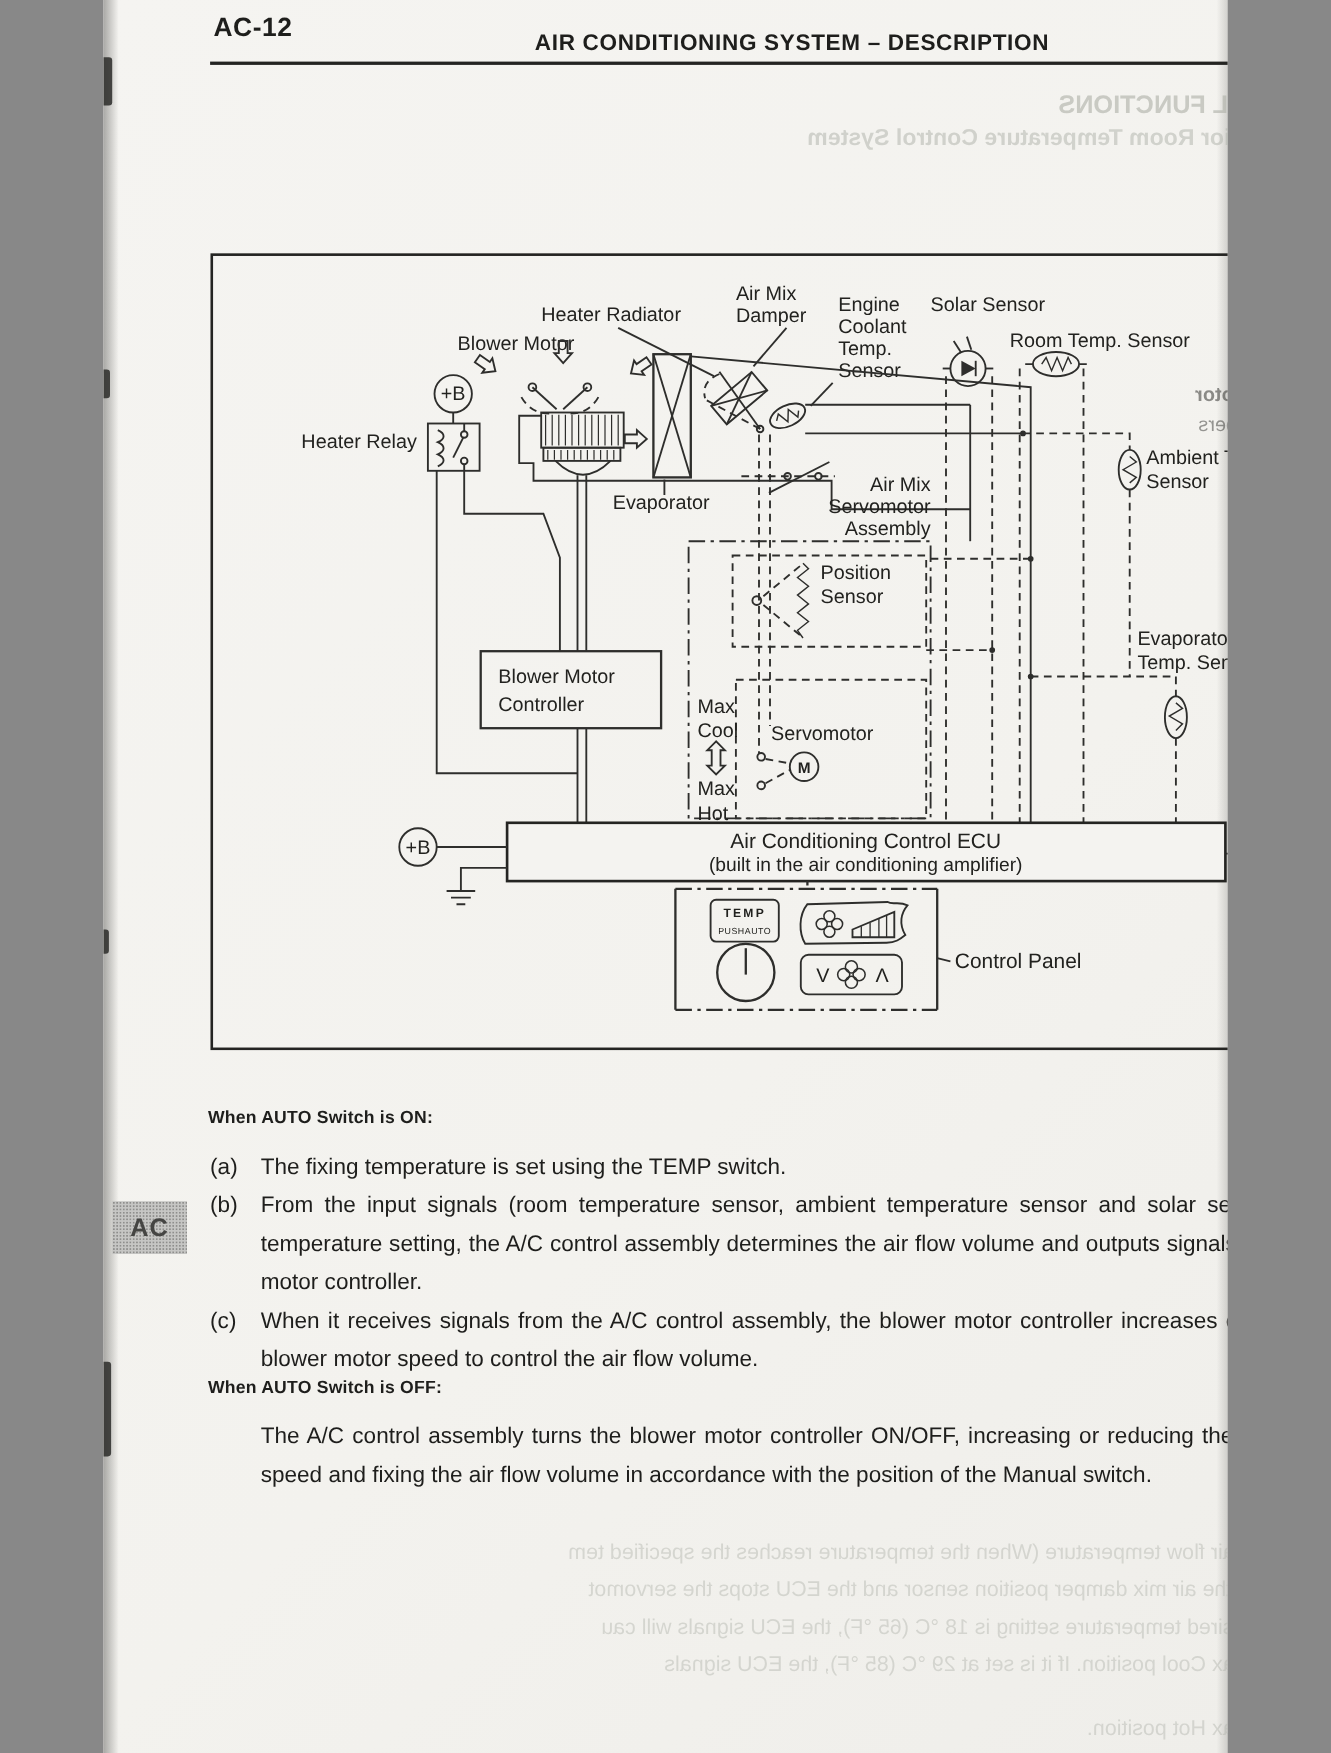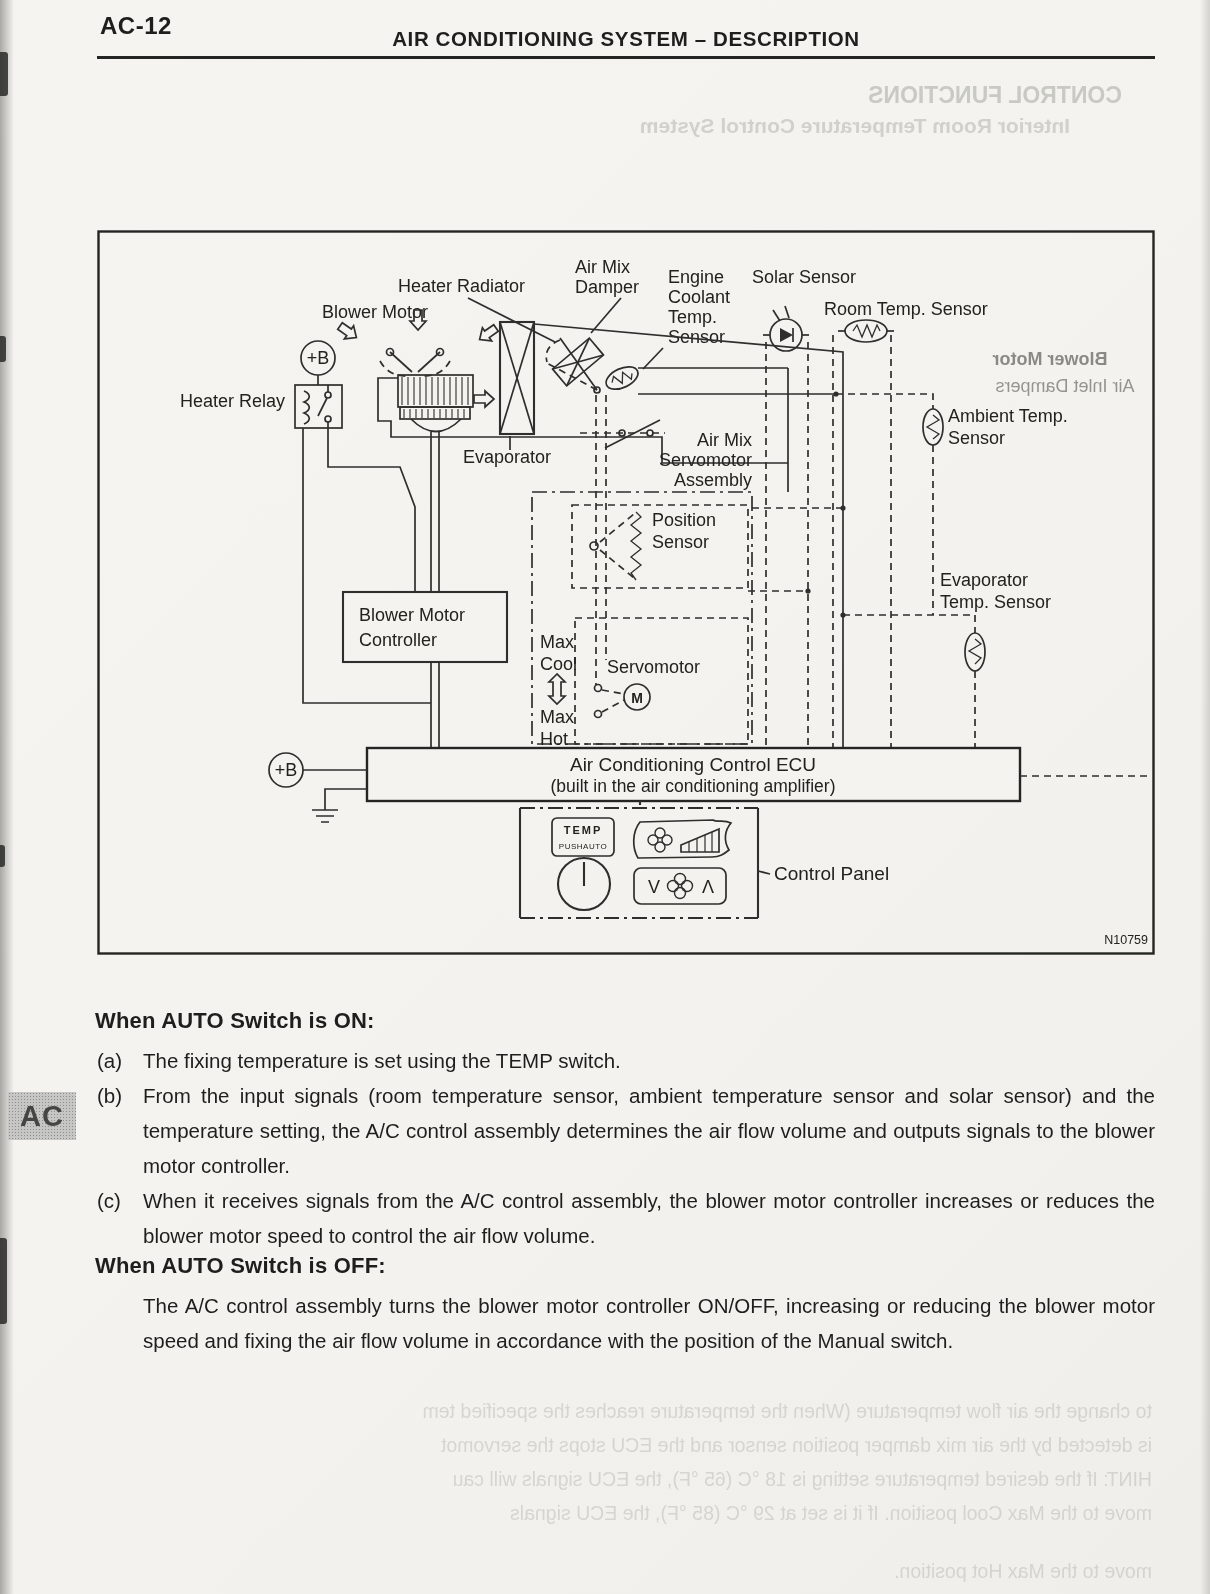--- a/index.html
+++ b/index.html
@@ -1,37 +1,37 @@
 <!DOCTYPE html>
 <html><head>
 <meta charset="utf-8">
 <style>
   html,body{margin:0;padding:0;background:#888;}
-  #page{position:relative;width:1210px;height:1594px;margin:0 auto;overflow:hidden;
+  #page{position:relative;width:1022px;height:1594px;margin:0 auto;overflow:hidden;
         background:linear-gradient(135deg,#f5f4f1 0%,#f3f2ee 60%,#efeeea 100%);
         font-family:"Liberation Sans", sans-serif;color:#1e1e1c;}
   .abs{position:absolute;}
   .b{font-weight:bold;}
   #page-number{left:100px;top:12px;font-size:24px;letter-spacing:.5px;}
   #header-title{left:97px;top:27px;width:1058px;text-align:center;font-size:20.5px;letter-spacing:.6px;}
   #header-rule{left:97px;top:56px;width:1058px;height:3px;background:#242422;}
   #section-title{left:150px;top:77px;font-size:22px;letter-spacing:.4px;}
   .ghost{color:#aeb1a9;transform:scaleX(-1);filter:blur(.4px);}
   #ghost-top1{left:815px;top:82px;width:360px;text-align:center;font-size:23px;font-weight:bold;opacity:.62;}
   #ghost-top2{left:540px;top:114px;width:630px;text-align:center;font-size:21px;font-weight:bold;opacity:.5;}
   .ghost-line{left:112px;width:1040px;font-size:19.5px;opacity:.42;}
   #side-tab{left:8px;top:1092px;width:68px;height:48px;display:flex;align-items:center;justify-content:center;
             background-color:#c6c6c4;background-image:radial-gradient(#8e8e8c .9px, transparent 1px);
-            background-size:3px 3px;color:#454543;font-size:29px;font-weight:bold;letter-spacing:1px;}
+            background-size:3px 3px;color:#454543;font-size:23px;font-weight:bold;letter-spacing:1px;}
   #scan-edge{left:0;top:0;width:14px;height:1594px;background:linear-gradient(to right,rgba(45,45,42,.38),rgba(45,45,42,0));}
   .blob{left:0;background:#2a2a28;border-radius:0 3px 3px 0;opacity:.85;}
   #right-edge{right:0;top:0;width:10px;height:1594px;background:linear-gradient(to left,rgba(60,60,58,.18),rgba(60,60,58,0));}
   
   #body-text{left:95px;top:0;width:1062px;}
-  .heading{position:absolute;left:0;font-size:22px;font-weight:bold;letter-spacing:.2px;}
+  .heading{position:absolute;left:0;font-size:16px;font-weight:bold;letter-spacing:.2px;}
   .item{position:absolute;left:0;width:1060px;padding-left:48px;box-sizing:border-box;
         font-size:20.5px;line-height:35px;text-align:justify;}
   .item .lbl{position:absolute;left:2px;top:0;}
   .indent-para{position:absolute;left:48px;width:1012px;font-size:20.5px;line-height:35px;text-align:justify;}
   
   #diagram-svg{left:97px;top:230px;}
   svg text{font-family:"Liberation Sans",sans-serif;fill:#22221f;}
   .tl{font-size:18px;}
   .tm{font-size:17.5px;}
   .ts{font-size:12.5px;}

